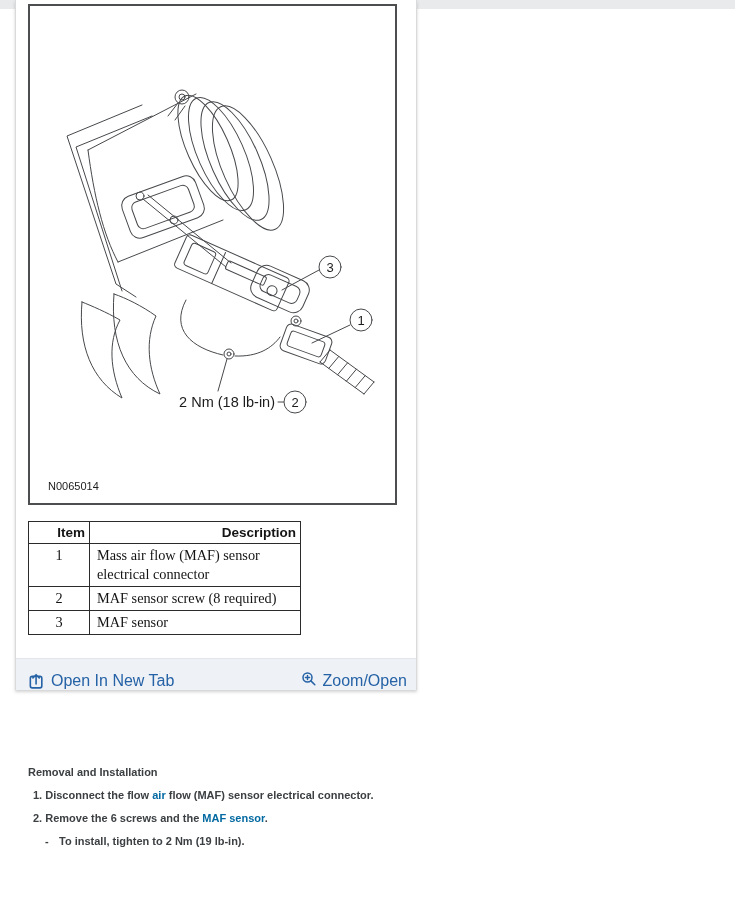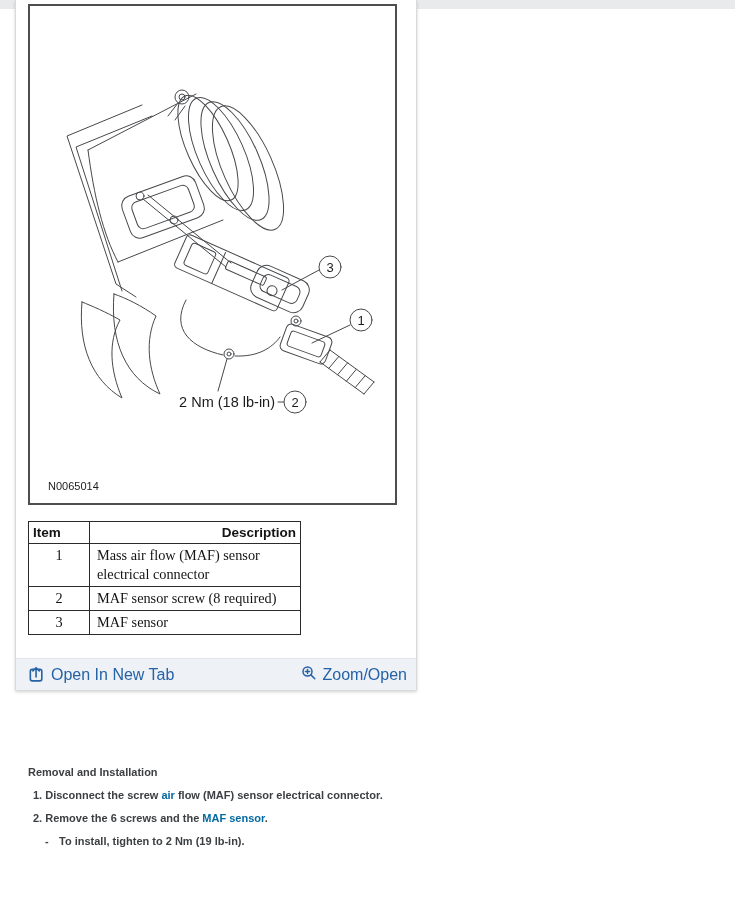--- a/index.html
+++ b/index.html
@@ -15,31 +15,31 @@
   svg.diagram{display:block;width:365px;height:497px;}
   svg.diagram text{font-family:"Liberation Sans",sans-serif;fill:#1c1c1c;}
   .torque{font-size:14.5px;}
   .callout-num{font-size:13px;}
   .figno{font-size:11px;fill:#3a3a3a;}
 
   
   .parts-table{position:absolute;left:12px;top:521px;border-collapse:collapse;color:#141414;}
   .parts-table th,.parts-table td{border:1.6px solid #2b2b2b;}
   .parts-table th{font-size:13.5px;padding:2px 4px;height:17px;}
-  th.item-h{width:52px;text-align:left;}
+  th.item-h{width:52px;text-align:right;}
   th.desc-h{width:199px;text-align:right;padding-left:7px;}
   .parts-table td{font-family:"Liberation Serif",serif;font-size:14.3px;line-height:19px;
                   padding:2px 4px;vertical-align:top;}
   td.item-c{text-align:center;}
   td.desc-c{padding-left:7px;padding-right:7px;}
 
   
   .toolbar{position:absolute;left:0;top:658px;width:100%;height:32px;background:#eef1f6;
            border-top:1px solid #e2e5ea;box-sizing:border-box;
-           display:flex;align-items:center;justify-content:space-between;padding:0 9px 0 12px;}
+           display:flex;align-items:flex-end;justify-content:space-between;padding:0 9px 0 12px;}
   .tlink{display:flex;align-items:center;gap:6px;color:#2562a6;font-size:16px;
          text-decoration:none;cursor:pointer;}
   .tlink svg{display:block;}
 
   
   .instructions{position:absolute;left:12px;top:761px;width:725px;color:#3c4043;
                 font-weight:bold;font-size:11px;line-height:23px;}
   .heading{padding-left:16px;}
   .step{padding-left:21px;}
   .substep{padding-left:33px;}
@@ -195,18 +195,18 @@
             <path d="M6.5,4.4 V8.6 M4.4,6.5 H8.6"></path>
           </g>
         </svg>
         <span>Zoom/Open</span>
       </a>
     </div>
   </div>
 
   <div class="instructions">
     <div class="heading">Removal and Installation</div>
-    <div class="step"><span>1.</span><span> Disconnect the screw </span><a class="inline-link">air</a><span> flow (MAF) sensor electrical connector.</span></div>
+    <div class="step"><span>1.</span><span> Disconnect the flow </span><a class="inline-link">air</a><span> flow (MAF) sensor electrical connector.</span></div>
     <div class="step"><span>2.</span><span> Remove the 6 screws and the </span><a class="inline-link">MAF sensor</a><span>.</span></div>
     <div class="substep"><span class="dash">-</span><span>To install, tighten to 2 Nm (19 lb-in).</span></div>
     <div class="spacer"></div>
   </div>
 </div>
 
 </body></html>

